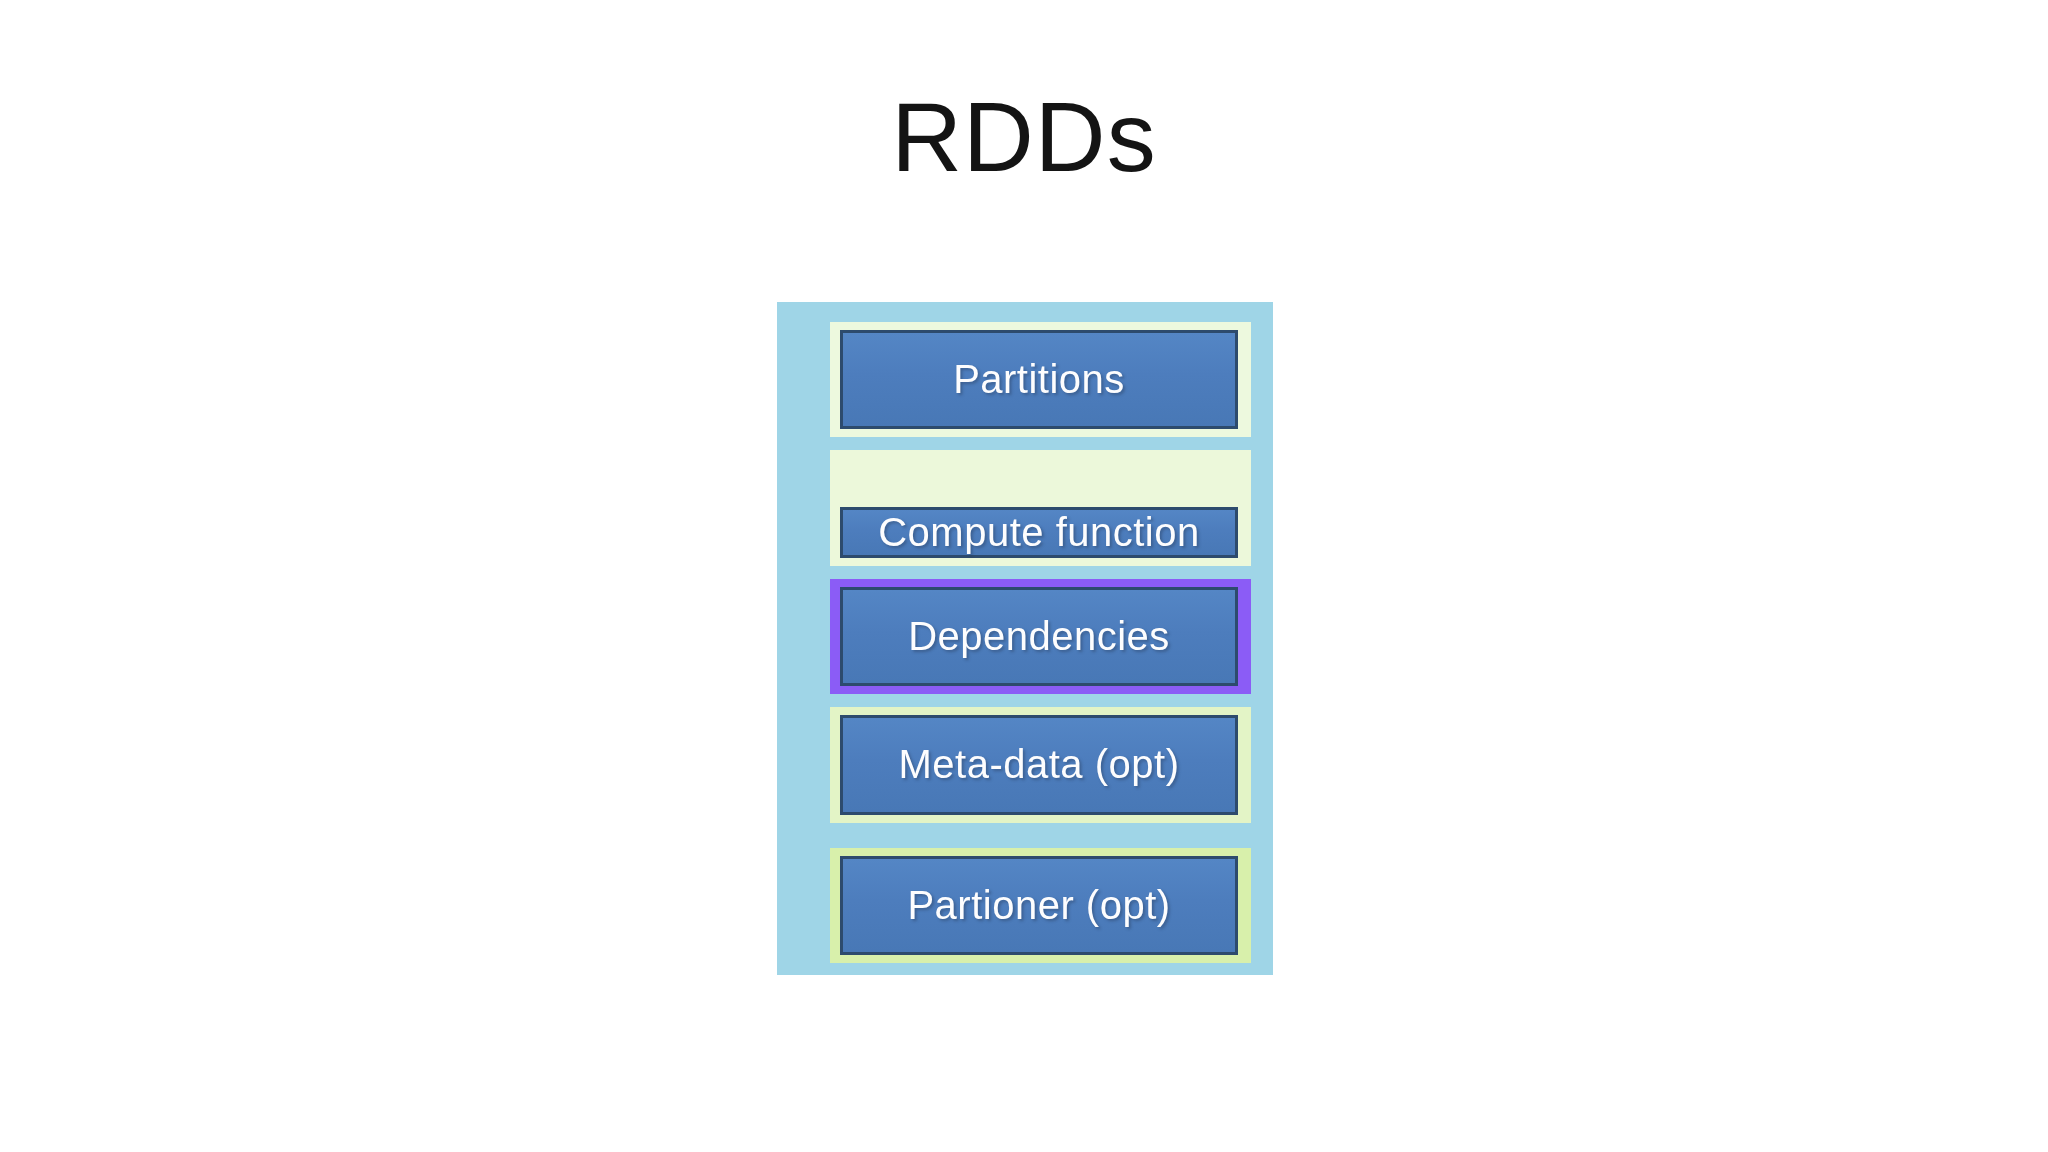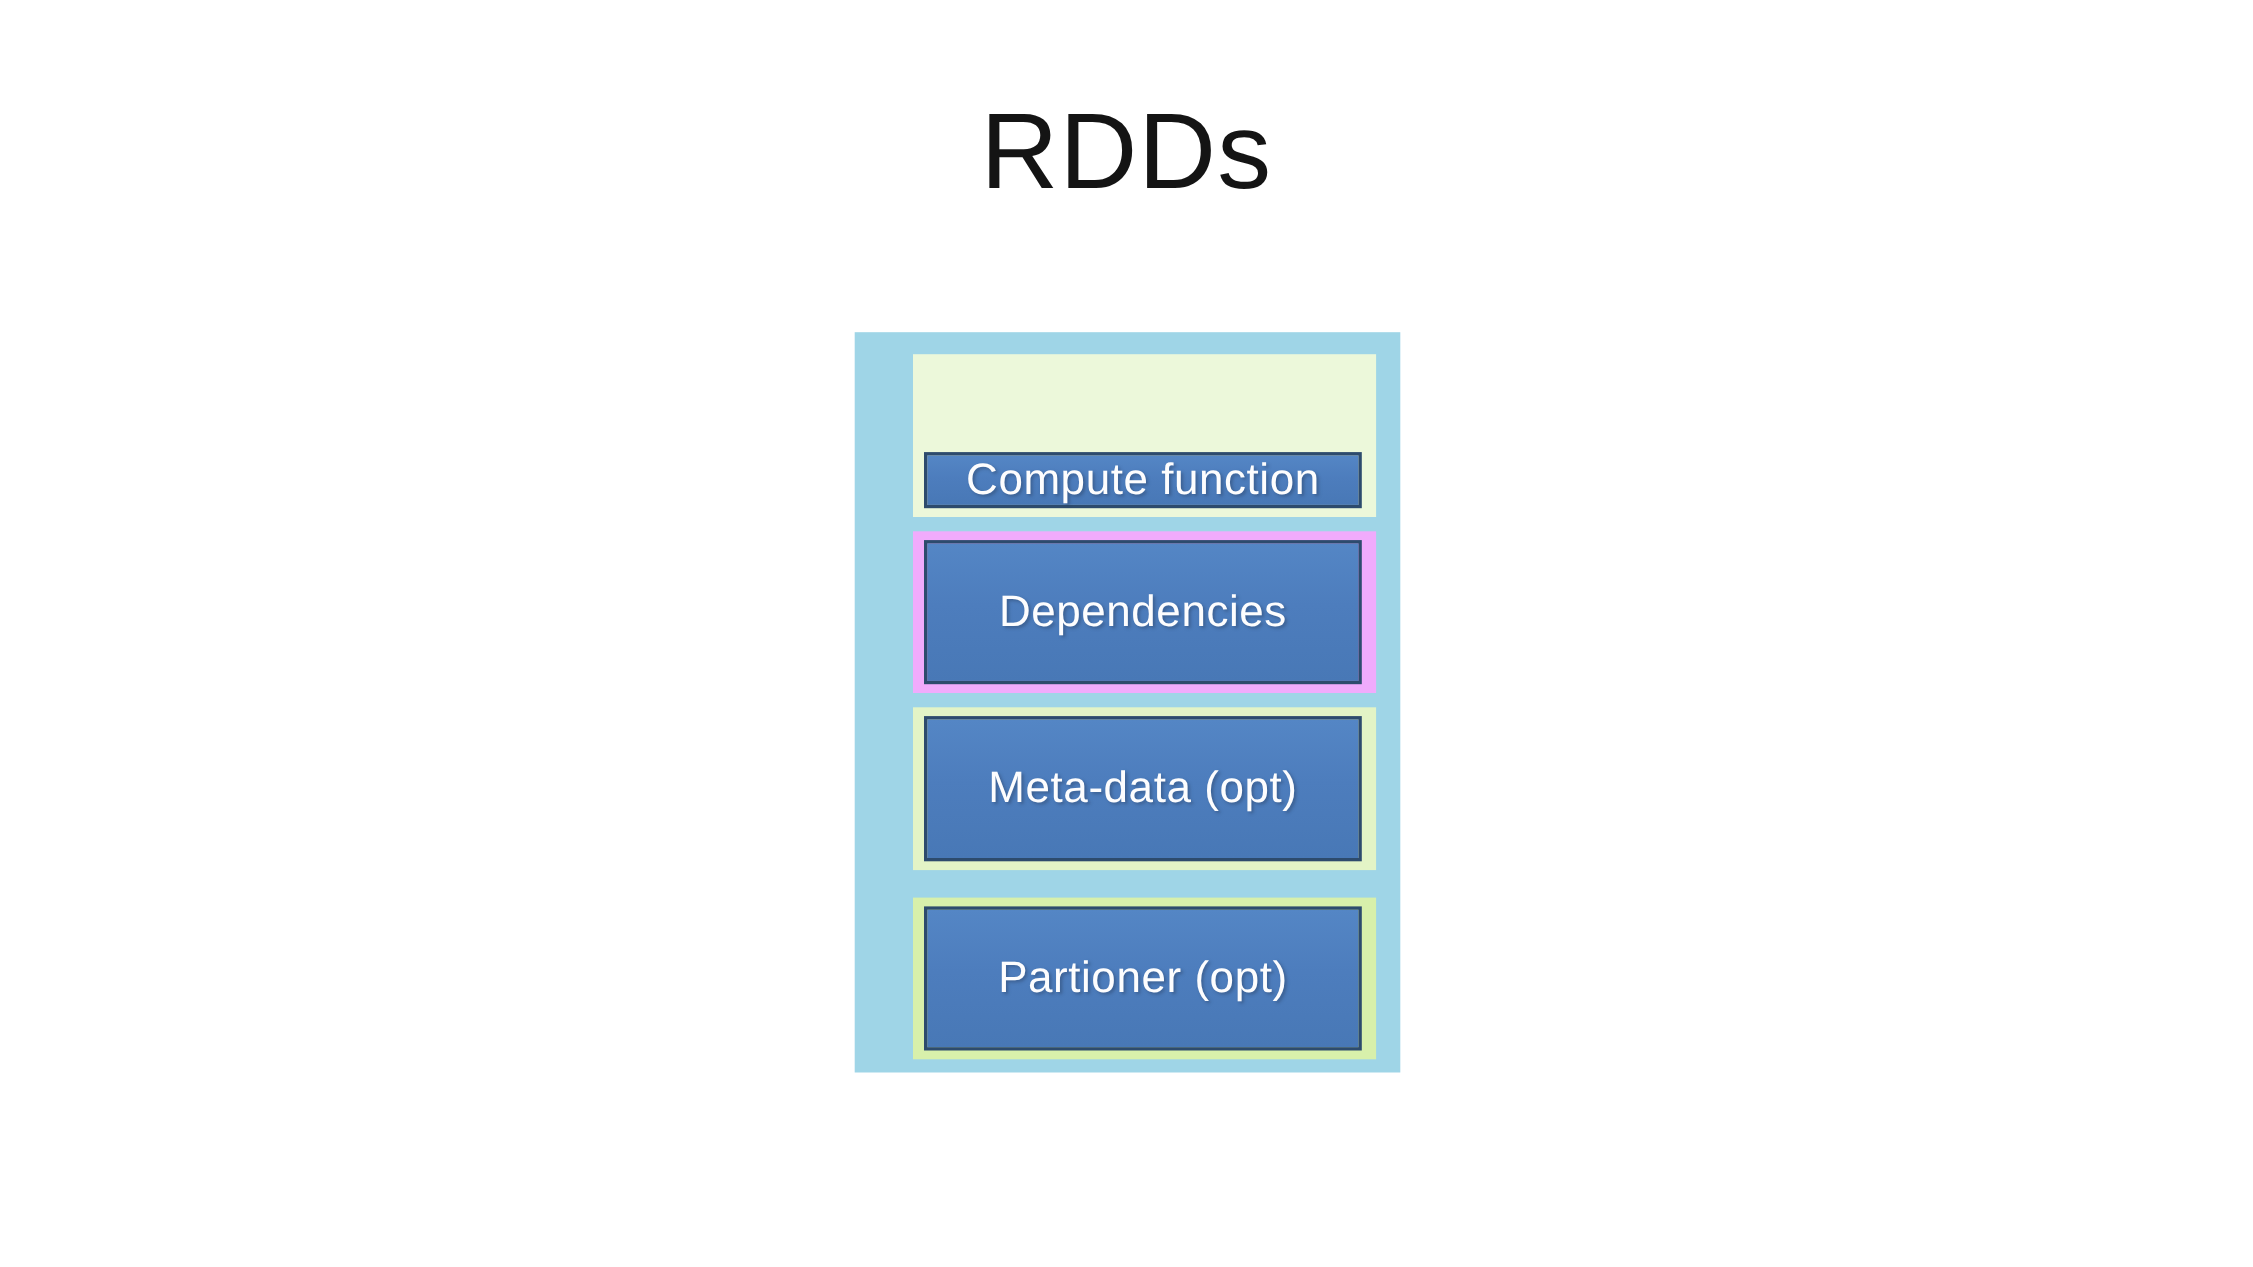--- a/index.html
+++ b/index.html
@@ -64,28 +64,33 @@
     white-space: nowrap;
   }
 </style>
 </head>
 <body>
 
 <div class="slide">
   <div class="slide-title">RDDs</div>
 
   <div class="rdd-container" id="rdd-container">
+  <div class="rdd-frame" style="background: rgb(237, 249, 222);">
+    <div class="rdd-box">
+      <span class="rdd-box-label">Partitions</span>
+    </div>
+  </div>
 
   <div class="rdd-frame" style="background: rgb(236, 248, 218); align-items: flex-end;">
     <div class="rdd-box">
       <span class="rdd-box-label">Compute function</span>
     </div>
   </div>
 
-  <div class="rdd-frame" style="background: #f0abfc;">
+  <div class="rdd-frame" style="background: #8b5cf6;">
     <div class="rdd-box">
       <span class="rdd-box-label">Dependencies</span>
     </div>
   </div>
 
   <div class="rdd-frame" style="background: rgb(227, 244, 198);">
     <div class="rdd-box">
       <span class="rdd-box-label">Meta-data (opt)</span>
     </div>
   </div>

